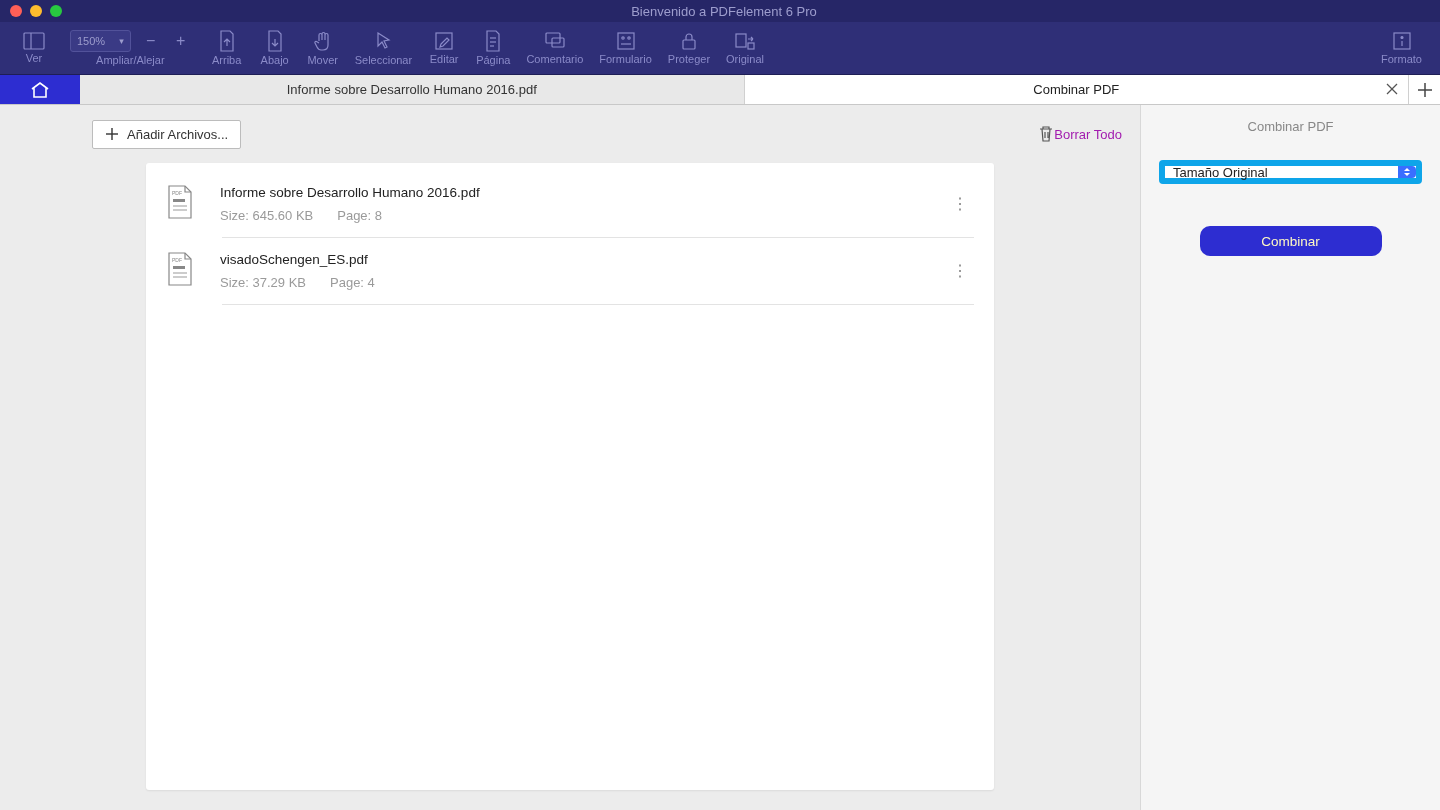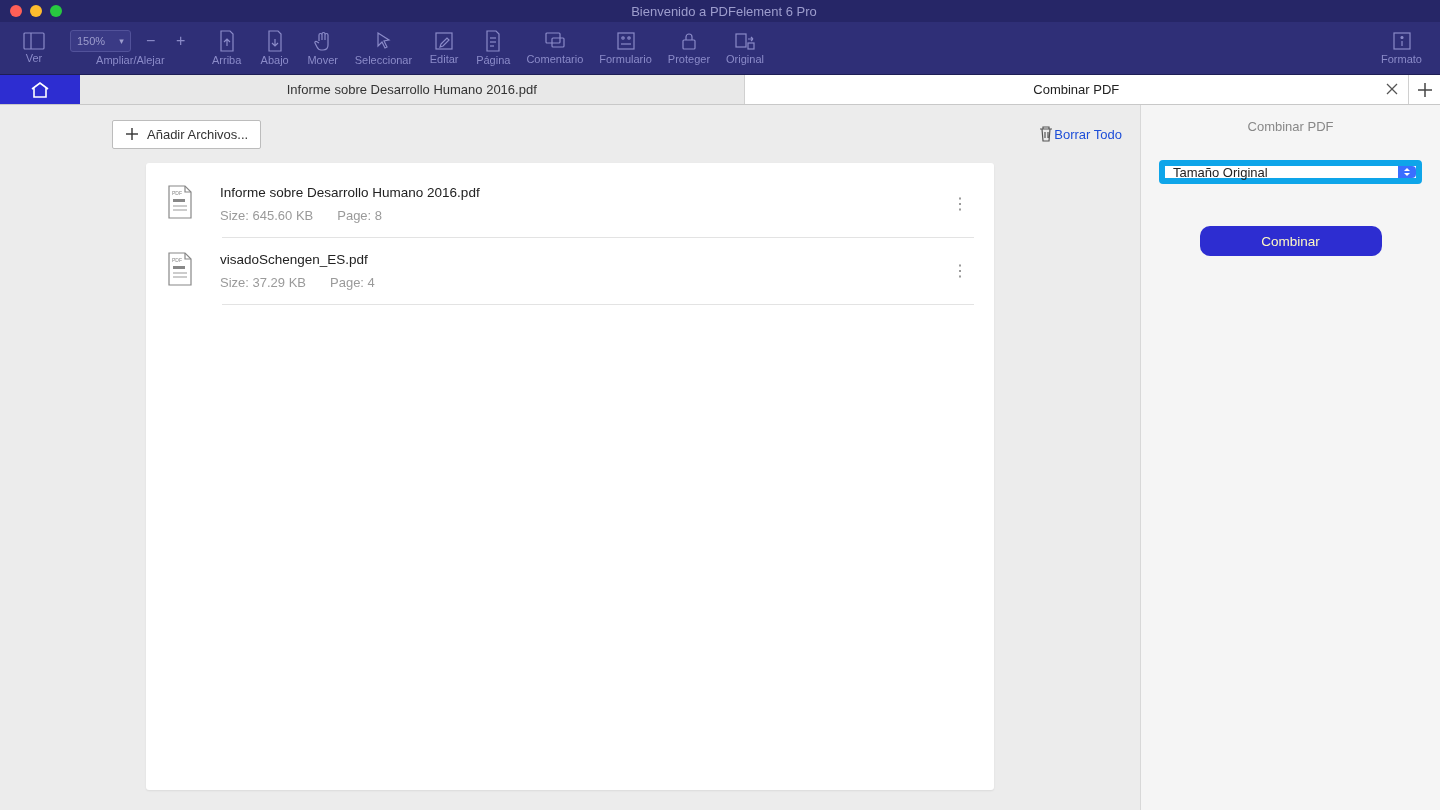--- a/index.html
+++ b/index.html
@@ -89,27 +89,27 @@
   .left-pane {
     flex: 1; background: #ececec; display: flex; flex-direction: column;
   }
   .action-row {
     height: 58px; display: flex; align-items: center; padding: 0 18px;
   }
   .add-files-btn {
     display: flex; align-items: center; gap: 8px;
     background: #fff; border: 1px solid #bcbcbc; border-radius: 2px;
     padding: 6px 12px; font-size: 13px; color: #333; cursor: default;
-    margin-left: 94px;
+    margin-left: 74px;
   }
   .add-files-btn svg { stroke: #333; stroke-width: 1.4; }
   .action-spacer { flex: 1; }
   .delete-all {
     display: flex; align-items: center; 
-    font-size: 13px; color: #1d4ed8; cursor: default; margin-right: 0;
+    font-size: 13px; color: #a21caf; cursor: default; margin-right: 0;
   }
   .delete-all svg { stroke: #555; fill: none; stroke-width: 1.2; }
 
   .file-card {
     margin: 0 146px 20px 146px;
     background: #fff;
     border-radius: 3px;
     box-shadow: 0 1px 2px rgba(0,0,0,0.08);
     flex: 1;
     padding: 8px 0;

